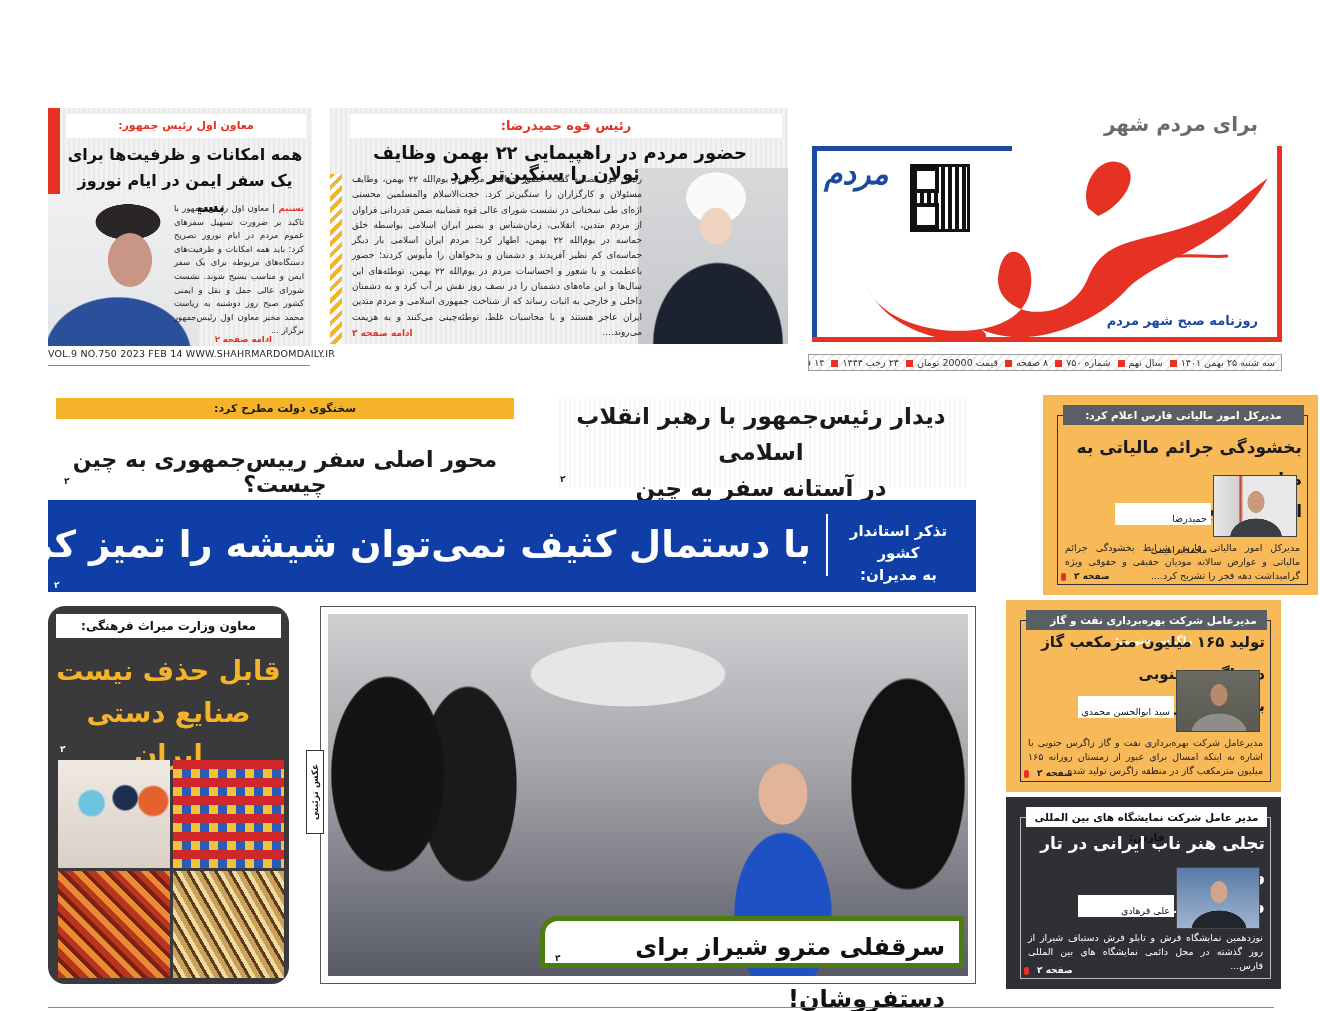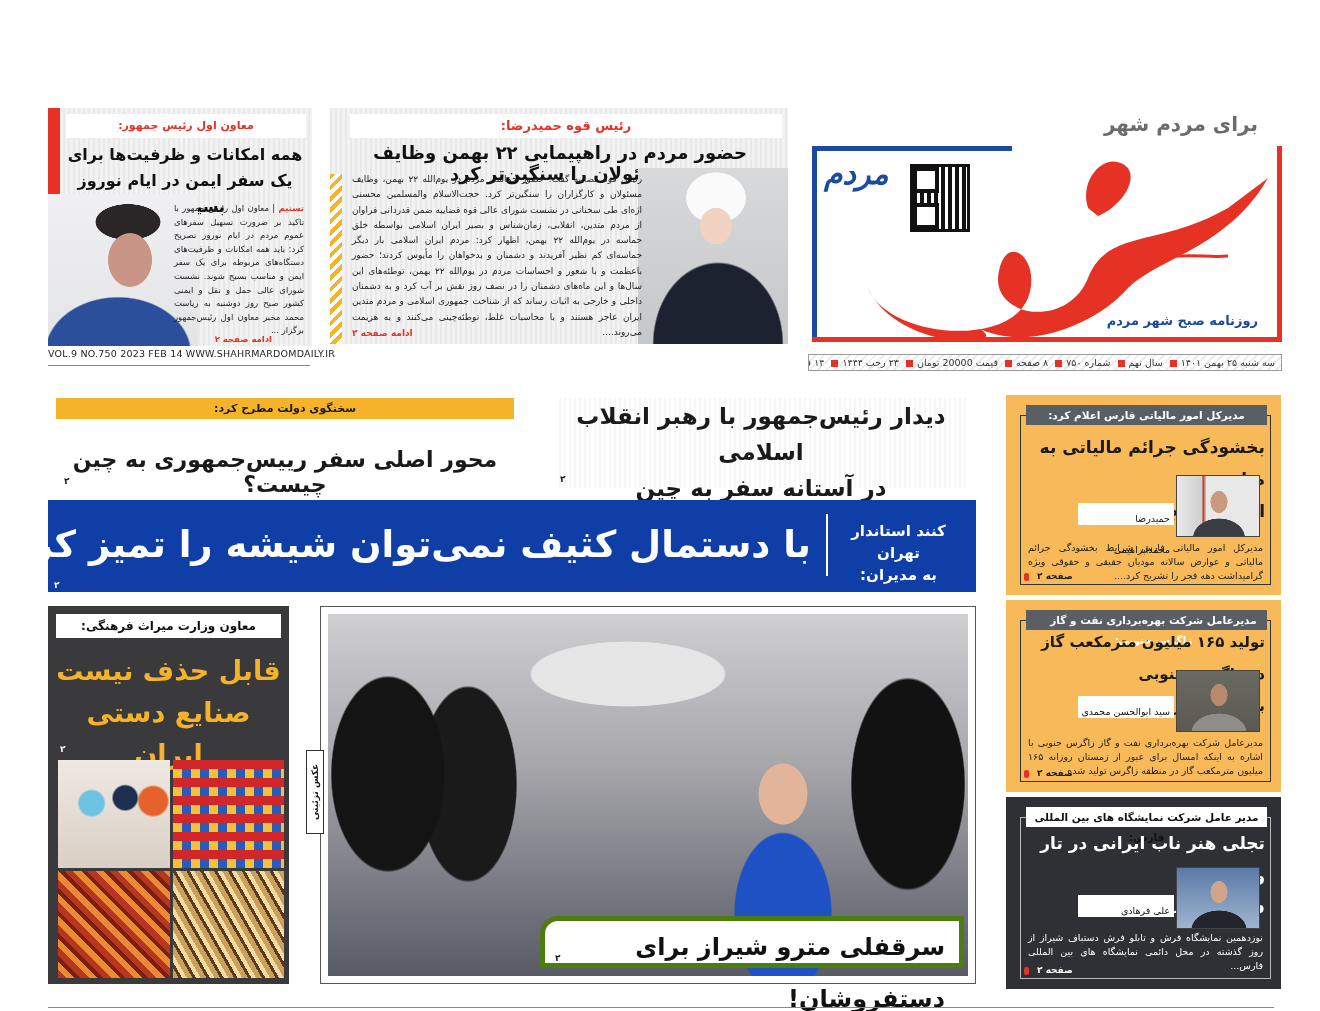--- a/index.html
+++ b/index.html
@@ -67,21 +67,21 @@
   #china .page { position: absolute; left: 8px; bottom: 2px; font-size: 9px; font-weight: bold; }
 
   
   #banner { left: 48px; top: 500px; width: 928px; height: 92px; background: #0f3ea6; color: #fff; }
   #banner .kicker { position: absolute; right: 10px; top: 20px; width: 135px; font-size: 15px; line-height: 22px; font-weight: bold; text-align: center; direction: rtl; }
   #banner .divider { position: absolute; right: 148px; top: 14px; width: 2px; height: 62px; background: #fff; }
   #banner .headline { position: absolute; right: 165px; left: 16px; top: 14px; font-size: 37px; line-height: 62px; font-weight: bold; text-align: center; direction: rtl; white-space: nowrap; }
   #banner .page { position: absolute; left: 6px; bottom: 2px; font-size: 9px; font-weight: bold; }
 
   
-  #crafts { left: 48px; top: 606px; width: 241px; height: 378px; background: #3a3a3c; border-radius: 0; overflow: hidden; }
+  #crafts { left: 48px; top: 606px; width: 241px; height: 378px; background: #3a3a3c; border-radius: 17px; overflow: hidden; }
   #crafts .kicker { position: absolute; left: 8px; right: 8px; top: 8px; height: 24px; background: #fff; font-size: 12px; font-weight: bold; text-align: center; line-height: 24px; direction: rtl; color: #111; }
   #crafts .headline { position: absolute; left: 6px; right: 6px; top: 44px; font-size: 27px; line-height: 42px; font-weight: bold; text-align: center; direction: rtl; color: #f5b32a; }
   #crafts .page { position: absolute; left: 12px; top: 138px; font-size: 9px; font-weight: bold; color: #fff; }
   #crafts .grid { position: absolute; left: 10px; top: 154px; width: 226px; height: 218px; display: grid; grid-template-columns: 1fr 1fr; grid-template-rows: 1fr 1fr; gap: 3px; }
   .img-tassel { background: radial-gradient(circle at 30% 40%, #6ec3e0 12%, transparent 14%), radial-gradient(circle at 60% 35%, #1c2f4e 12%, transparent 14%), radial-gradient(circle at 85% 38%, #e4622c 12%, transparent 14%), linear-gradient(#efe9e3, #d9cfc5); }
   .img-glass { background: repeating-conic-gradient(#d1262a 0 25%, #2b5bb8 0 50%, #f2c23b 0 75%, #2e9c4a 0) 0 0 / 18px 18px; }
   .img-carpet { background: repeating-linear-gradient(45deg, #b7361f 0 6px, #e88b32 6px 12px, #7a1f12 12px 16px); }
   .img-khatam { background: repeating-linear-gradient(60deg, #caa15a 0 5px, #5b3a1d 5px 8px, #f0dba0 8px 12px); }
 
   
@@ -105,21 +105,21 @@
   .side-card { position: absolute; left: 1006px; width: 275px; }
   .side-card .kicker { position: absolute; left: 20px; right: 14px; top: 10px; height: 20px; font-size: 10.5px; font-weight: bold; text-align: center; line-height: 20px; direction: rtl; }
   .side-card .inner { position: absolute; left: 14px; right: 10px; top: 20px; bottom: 10px; border: 1.5px solid #333; }
   .side-card .headline { position: absolute; right: 16px; left: 20px; top: 36px; font-size: 17px; line-height: 32px; font-weight: bold; direction: rtl; text-align: right; }
   .side-card .portrait { position: absolute; left: 170px; top: 80px; width: 84px; height: 62px; border: 1.5px solid #444; }
   .side-card .namebox { position: absolute; left: 72px; top: 108px; width: 96px; height: 22px; background: #fff; font-size: 9.5px; line-height: 31px; text-align: right; padding-right: 4px; direction: rtl; color: #111; }
   .side-card .body { position: absolute; left: 22px; right: 18px; top: 146px; font-size: 9.5px; line-height: 14px; text-align: justify; direction: rtl; }
   .side-card .page { position: absolute; left: 18px; bottom: 14px; font-size: 9px; font-weight: bold; direction: rtl; }
   .side-card .page .dot { display: inline-block; width: 5px; height: 8px; background: #e53224; border-radius: 2px; margin-right: 8px; vertical-align: middle; }
 
-  #tax { top: 395px; height: 200px; background: #f8b958; }
+  #tax { top: 395px; height: 200px; background: #f8b958; margin-left: 37px; }
   #tax .kicker { background: #5a5f66; color: #fff; }
   #tax .headline { color: #1a1a1a; }
   #tax .portrait { background: radial-gradient(ellipse 14px 18px at 42px 26px, #c99a7d 60%, transparent 62%), radial-gradient(ellipse 32px 24px at 42px 62px, #3b3d44 80%, transparent 82%), linear-gradient(90deg, #e8e8e8, #d0d0d0 30%, #b53b2e 32%, #e8e8e8 36%); }
   #tax .body { color: #222; }
 
   #gas { top: 600px; height: 192px; background: #f8b958; }
   #gas .kicker { background: #5a5f66; color: #fff; padding-left: 14px; }
   #gas .portrait { background: radial-gradient(ellipse 14px 18px at 42px 24px, #b88a6c 60%, transparent 62%), radial-gradient(ellipse 34px 24px at 42px 62px, #8e8d88 80%, transparent 82%), linear-gradient(#6b6a62, #5a5a52); }
   #gas .body { top: 136px; color: #222; }
   #gas .headline { top: 26px; font-size: 15px; }
@@ -194,21 +194,21 @@
 </div>
 
 <div id="china" class="abs">
   <div class="kicker">سخنگوی دولت مطرح کرد:</div>
   <div class="headline">محور اصلی سفر رییس‌جمهوری به چین چیست؟</div>
   <div class="page">۲</div>
 </div>
 
 <div id="banner" class="abs">
   <div class="kicker">
-    <div>کنند استاندار تهران</div>
+    <div>تذکر استاندار کشور</div>
     <div>به مدیران:</div>
   </div>
   <div class="divider"></div>
   <div class="headline">با دستمال کثیف نمی‌توان شیشه را تمیز کرد</div>
   <div class="page">۲</div>
 </div>
 
 <div id="crafts" class="abs">
   <div class="kicker">معاون وزارت میراث فرهنگی:</div>
   <div class="headline">

